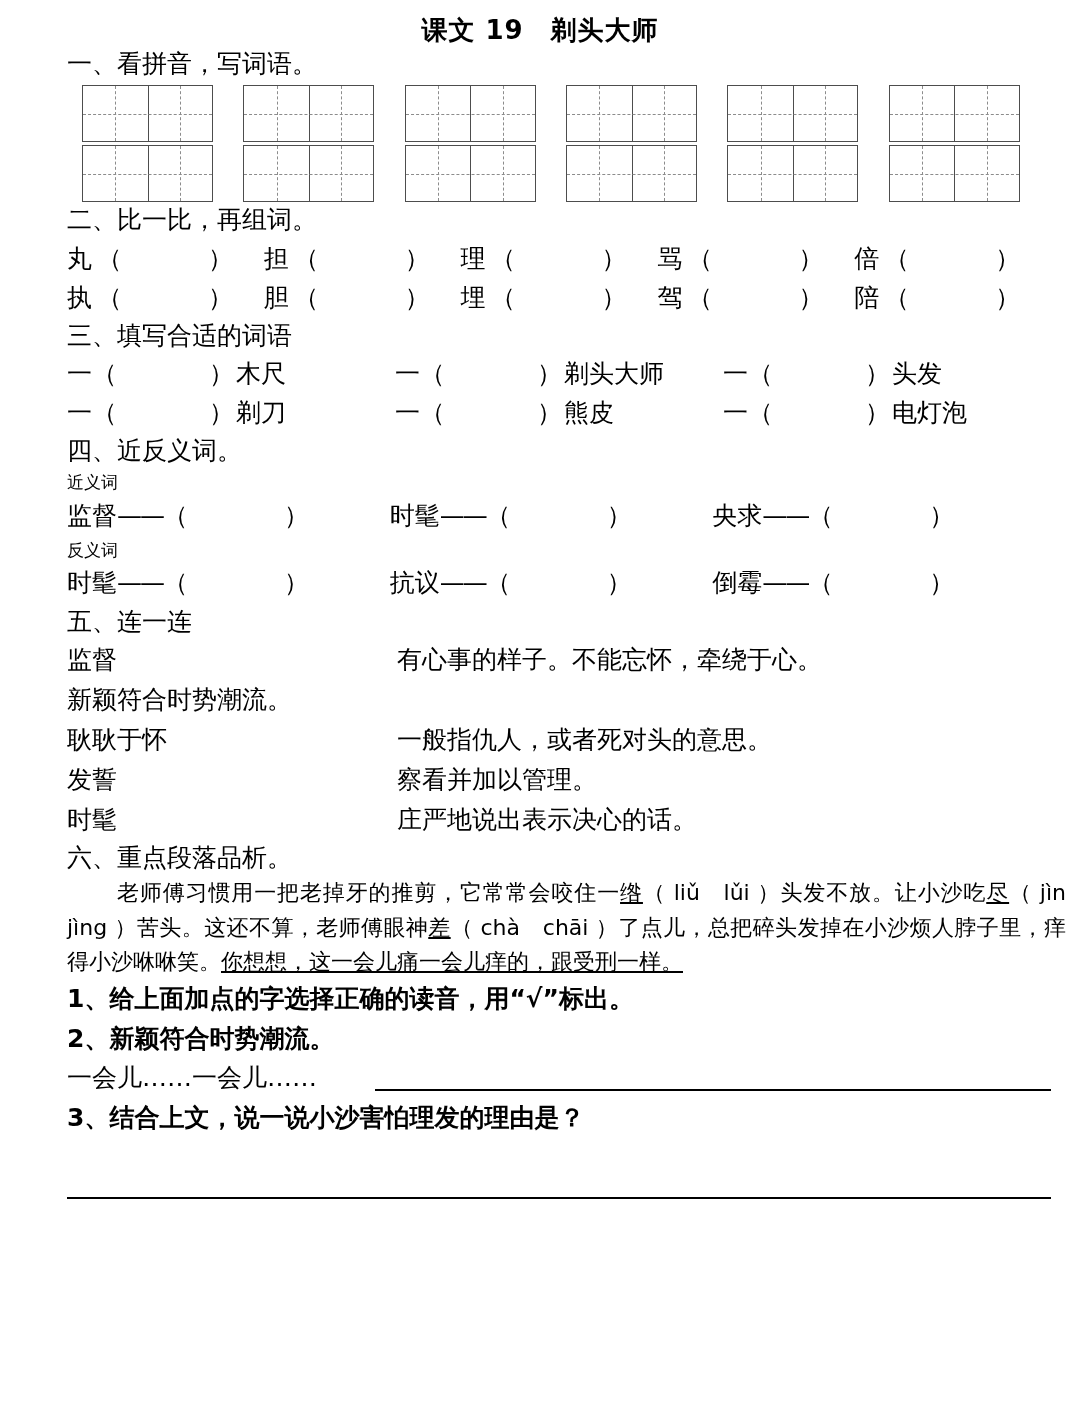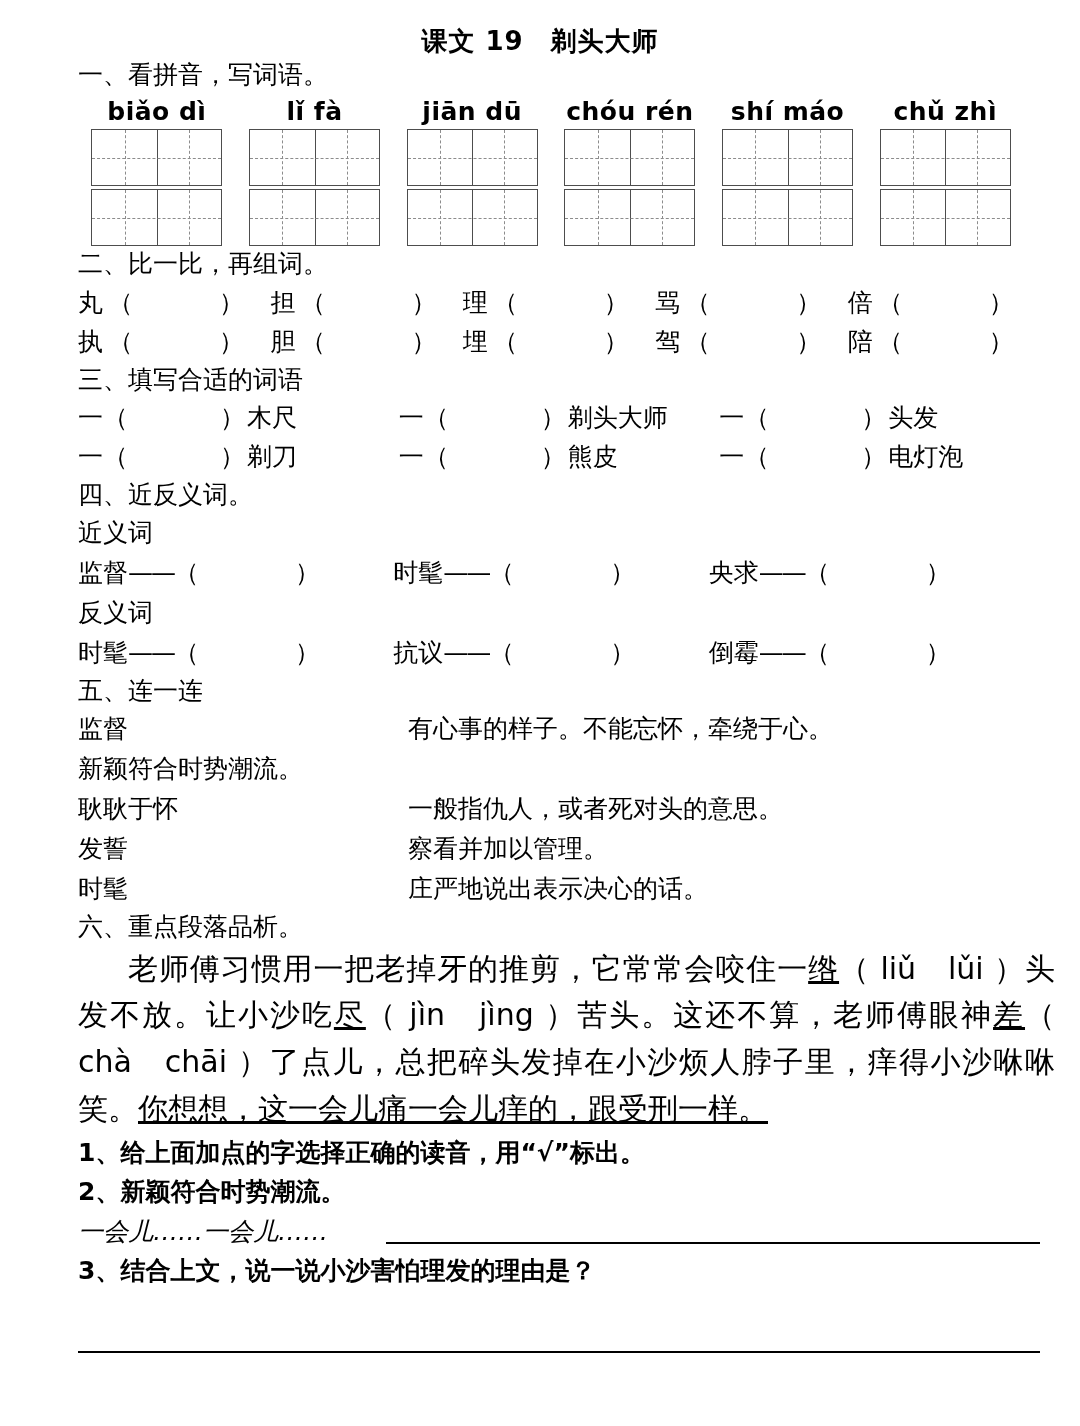--- a/index.html
+++ b/index.html
@@ -12,21 +12,21 @@
     height: 1426px;
     font-family: "DejaVu Sans", "Liberation Sans", sans-serif;
     color: #000000;
     position: relative;
     overflow: hidden;
   }
   .page {
     position: relative;
     width: 1080px;
     height: 1074px;
-    padding: 16px;
+    padding: 5px;
     box-sizing: border-box;
   }
 
   
   .doc-title {
     text-align: center;
     font-size: 26px;
     font-weight: 700;
     letter-spacing: 1px;
     padding-top: 10px;
@@ -142,21 +142,21 @@
   .qty-item {
     flex: 1 1 0;
     display: flex;
     align-items: baseline;
   }
   .qty-item .blank { display: inline-block; width: 92px; }
   .qty-item .word { margin-left: 2px; }
 
   
   .syn-label {
-    font-size: 25px;
+    font-size: 17px;
     margin-left: 62px;
     line-height: 1.58;
     white-space: pre;
   }
   .syn-row {
     display: flex;
     margin-left: 62px;
     margin-right: 40px;
     font-size: 25px;
     line-height: 1.62;
@@ -183,21 +183,21 @@
     flex: 0 0 330px;
   }
   .match-right {
     flex: 1 1 auto;
   }
 
   
   .passage {
     margin-left: 62px;
     margin-right: 9px;
-    font-size: 30px;
+    font-size: 22px;
     line-height: 1.56;
     text-align: justify;
     text-indent: 50px;
   }
   .passage .u { text-decoration: underline; text-underline-offset: 2px; }
   .passage .py { font-family: "DejaVu Sans", "Liberation Sans", sans-serif; }
 
   
   .q-line {
     margin-left: 62px;
@@ -207,21 +207,20 @@
     white-space: pre;
     font-weight: bold;
   }
   .q-with-rule {
     display: flex;
     align-items: flex-end;
     margin-left: 62px;
     margin-right: 24px;
     font-size: 25px;
     line-height: 1.58;
-    font-style: italic;
   }
   .q-with-rule .txt { white-space: pre; }
   .q-with-rule .rule {
     flex: 1 1 auto;
     border-bottom: 2.2px solid #000;
     margin-left: 58px;
     margin-bottom: 7px;
     height: 0;
   }
   .answer-rule {
@@ -233,28 +232,20 @@
 </style>
 </head>
 <body>
 
 <div class="page">
 
   <div class="doc-title">课文 19　剃头大师</div>
 
   <div class="sec-head">一、看拼音，写词语。</div>
 
-  <div class="pinyin-row">
-    <div class="pinyin-cell">biǎo dì</div>
-    <div class="pinyin-cell">lǐ fà</div>
-    <div class="pinyin-cell">jiān dū</div>
-    <div class="pinyin-cell">chóu rén</div>
-    <div class="pinyin-cell">shí máo</div>
-    <div class="pinyin-cell">chǔ zhì</div>
-  </div>
   <div class="grid-row">
     <div class="grid-slot">
         <div class="tzg">
           <span class="vmid"></span>
           <span class="hdash"></span>
           <span class="vdash-l"></span>
           <span class="vdash-r"></span>
         </div>
       </div>
     <div class="grid-slot">

